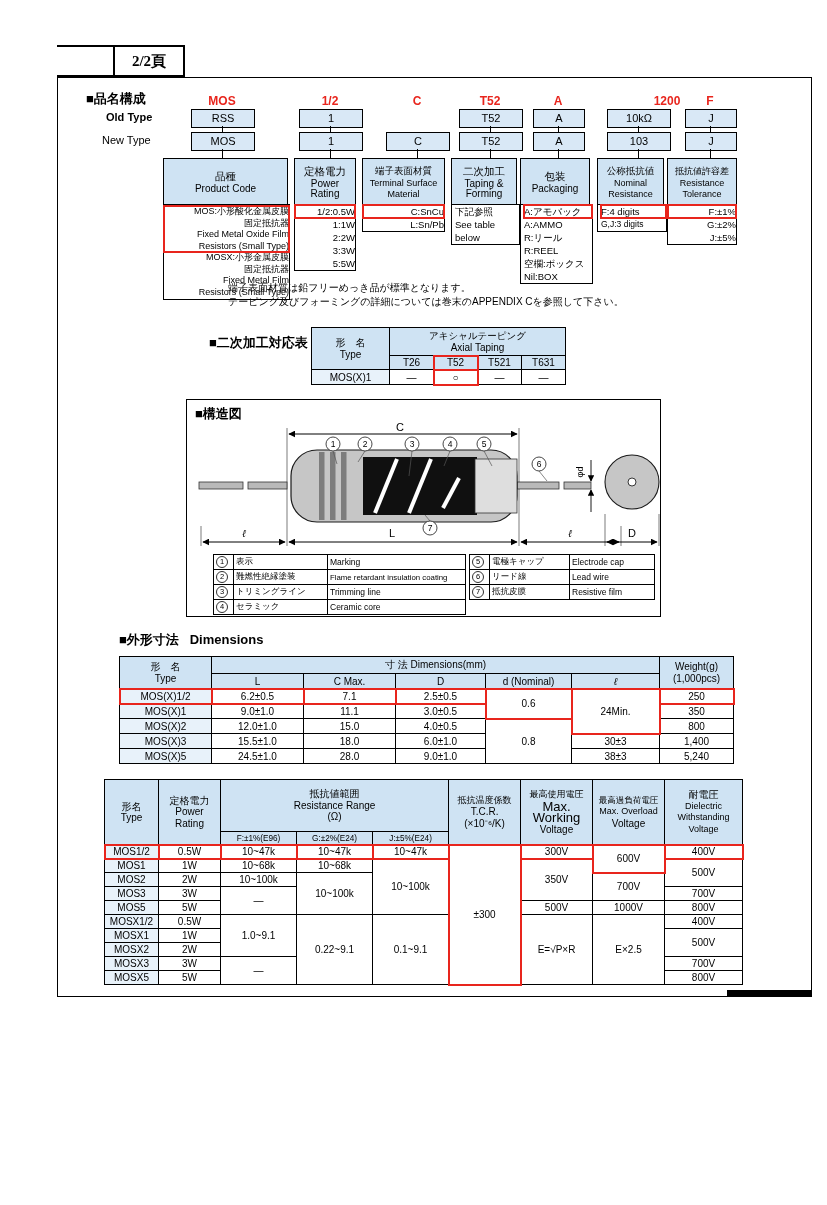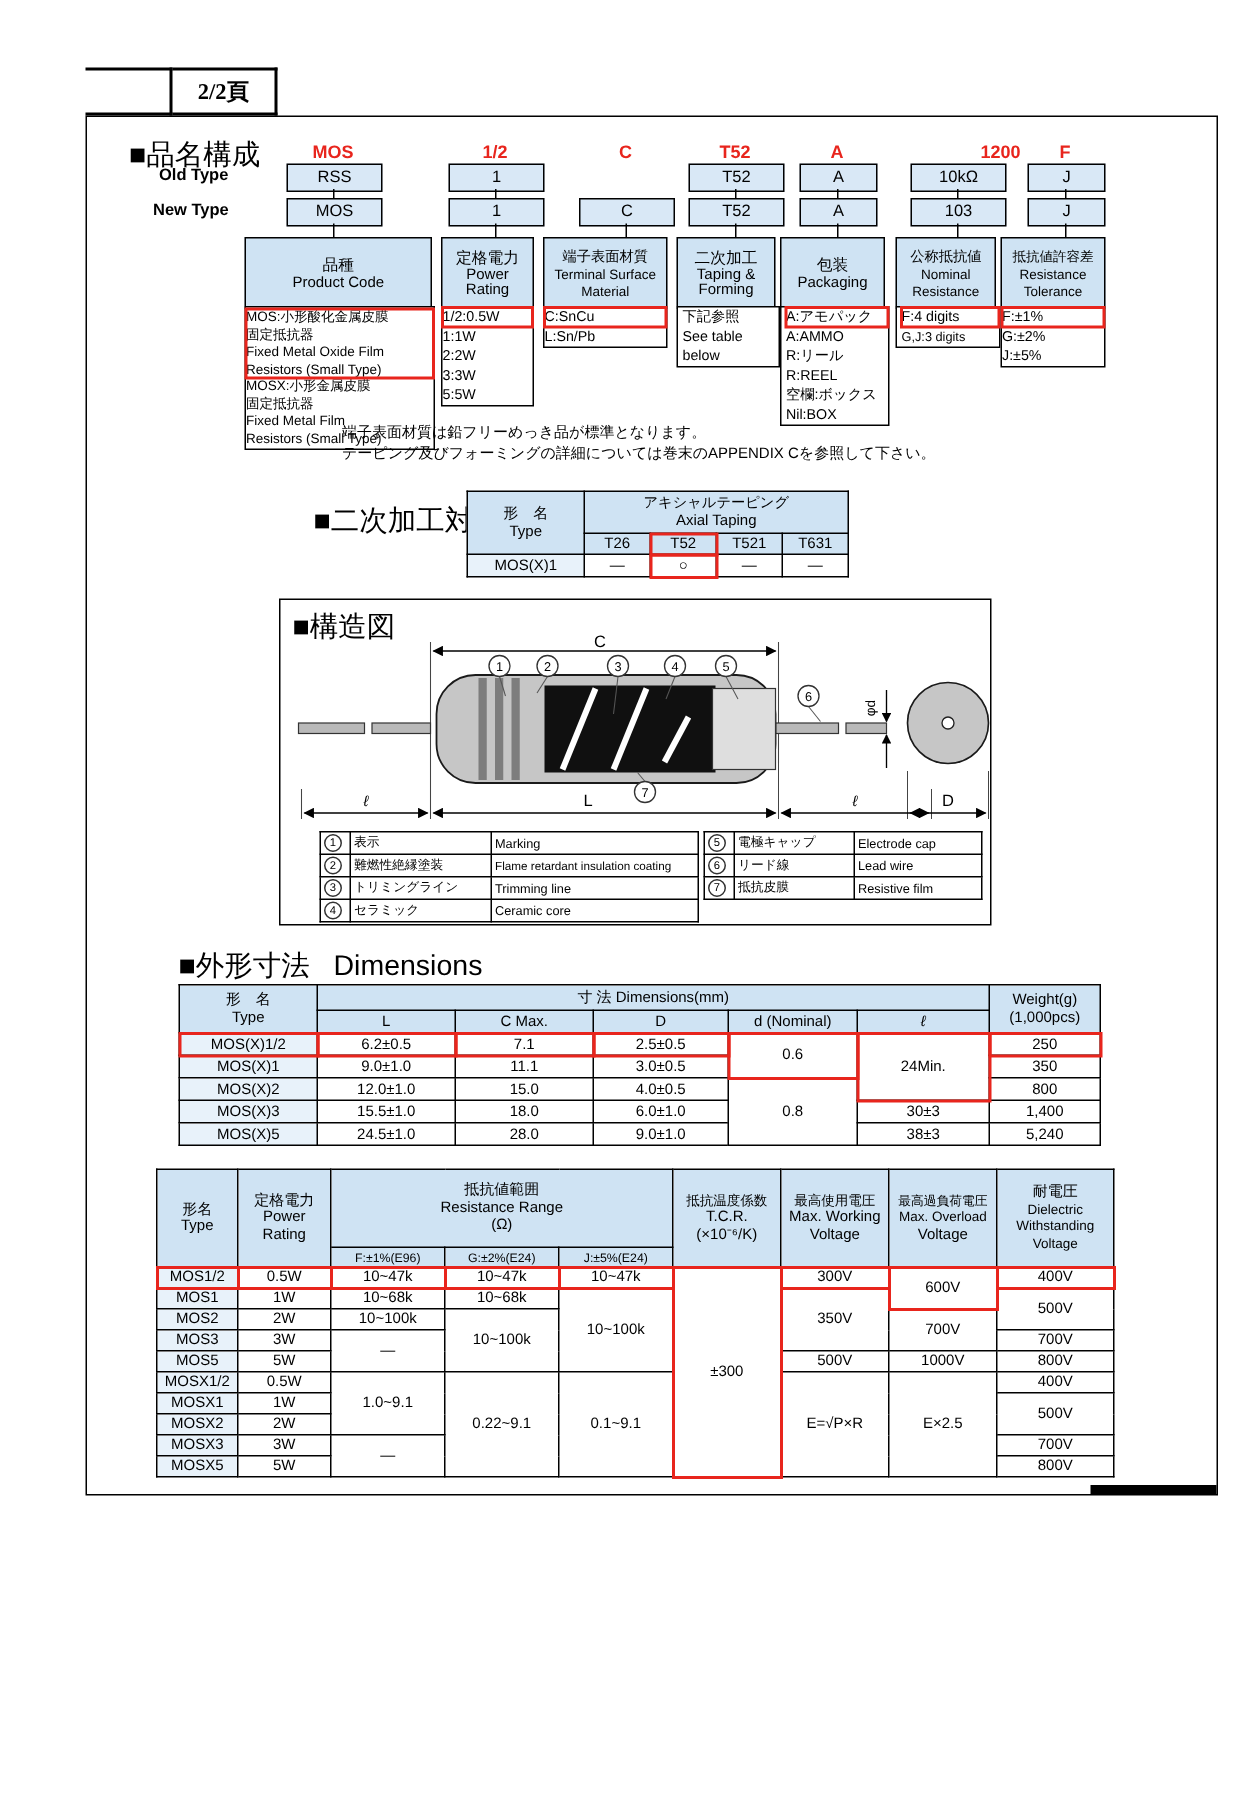--- a/index.html
+++ b/index.html
@@ -9,30 +9,30 @@
   .abs{position:absolute}
   
   .titlebar{left:57px;top:45px;width:753px;height:32px;display:flex}
   .tb-title{flex:1;border:2px solid #000;font-family:"Liberation Serif",serif;
             font-size:21px;line-height:28px;padding:0 8px;letter-spacing:.5px}
   .tb-mid{width:56px;border:2px solid #000;border-left:none}
   .tb-page{width:68px;border:2px solid #000;border-left:none;font-weight:bold;font-size:15px;
            display:flex;align-items:center;justify-content:center;font-family:"Liberation Serif",serif}
   
   .frame{left:57px;top:77px;width:753px;height:918px;border:1.5px solid #000}
-  .sec-title{font-weight:normal;font-size:19px;white-space:nowrap}
+  .sec-title{font-weight:bold;font-size:13px;white-space:nowrap}
   .code{color:var(--red);font-weight:bold;font-size:12px;text-align:center;height:14px;line-height:14px}
   .cbox{border:1px solid #000;background:var(--bblue);text-align:center;font-size:11px;
         height:17px;line-height:17px;overflow:hidden}
   .vline{width:1px;background:#000}
   .hbox{border:1px solid #000;background:var(--hblue);text-align:center;display:flex;
         flex-direction:column;justify-content:center;overflow:hidden}
   .hjp{font-size:10.5px;display:block}
   .hen{font-size:9px;display:block;line-height:10.5px}
-  .obox{border:1px solid #000;background:#fff;font-size:9.5px;text-align:left;overflow:visible}
+  .obox{border:1px solid #000;background:#fff;font-size:9.5px;text-align:right;overflow:visible}
   .oline{height:13px;line-height:13px;white-space:nowrap}
   .olx{font-size:9px;line-height:11.5px;white-space:nowrap}
   .left{text-align:left;padding-left:3px}
   .rhl{outline:2.5px solid var(--red);outline-offset:-1.5px}
   .exbox{border:2.5px solid var(--red);color:var(--red);font-weight:bold;font-size:12.5px;
          text-align:center;line-height:19px;padding-top:2px}
   .note{font-size:10px;white-space:nowrap}
   
   table.t{border-collapse:collapse;table-layout:fixed;background:#fff}
   .t th,.t td{border:1px solid #000;font-size:10px;text-align:center;padding:0;overflow:hidden}
@@ -64,21 +64,21 @@
 
   <div class="abs code" style="left:133px;top:16px;width:62px">MOS</div>
   <div class="abs code" style="left:241px;top:16px;width:62px">1/2</div>
   <div class="abs code" style="left:328px;top:16px;width:62px">C</div>
   <div class="abs code" style="left:401px;top:16px;width:62px">T52</div>
   <div class="abs code" style="left:475px;top:16px;width:50px">A</div>
   <div class="abs code" style="left:578px;top:16px;width:62px">1200</div>
   <div class="abs code" style="left:627px;top:16px;width:50px">F</div>
 
   <div class="abs" style="left:48px;top:33px;font-size:11px;font-weight:600">Old Type</div>
-  <div class="abs" style="left:44px;top:56px;font-size:11px;font-weight:700">New Type</div>
+  <div class="abs" style="left:44px;top:56px;font-size:11px;font-weight:400">New Type</div>
 
   <div class="abs cbox" style="left:133px;top:31px;width:62px">RSS</div>
   <div class="abs cbox" style="left:241px;top:31px;width:62px">1</div>
   <div class="abs cbox" style="left:401px;top:31px;width:62px">T52</div>
   <div class="abs cbox" style="left:475px;top:31px;width:50px">A</div>
   <div class="abs cbox" style="left:549px;top:31px;width:62px">10kΩ</div>
   <div class="abs cbox" style="left:627px;top:31px;width:50px">J</div>
 
   <div class="abs cbox" style="left:133px;top:54px;width:62px">MOS</div>
   <div class="abs cbox" style="left:241px;top:54px;width:62px">1</div>
@@ -467,21 +467,21 @@
         <span class="bl">Resistance Range</span>
         <span class="bl">(Ω)</span>
       </th>
       <th rowspan="2">
         <span class="bl" style="font-size:9px">抵抗温度係数</span>
         <span class="bl">T.C.R.</span>
         <span class="bl">(×10⁻⁶/K)</span>
       </th>
       <th rowspan="2">
         <span class="bl" style="font-size:9px">最高使用電圧</span>
-        <span class="bl" style="font-size:10px">Max. Working</span>
+        <span class="bl" style="font-size:13px">Max. Working</span>
         <span class="bl">Voltage</span>
       </th>
       <th rowspan="2">
         <span class="bl" style="font-size:8.5px">最高過負荷電圧</span>
         <span class="bl" style="font-size:9px">Max. Overload</span>
         <span class="bl">Voltage</span>
       </th>
       <th rowspan="2">
         <span class="bl">耐電圧</span>
         <span class="bl" style="font-size:9px">Dielectric</span>

